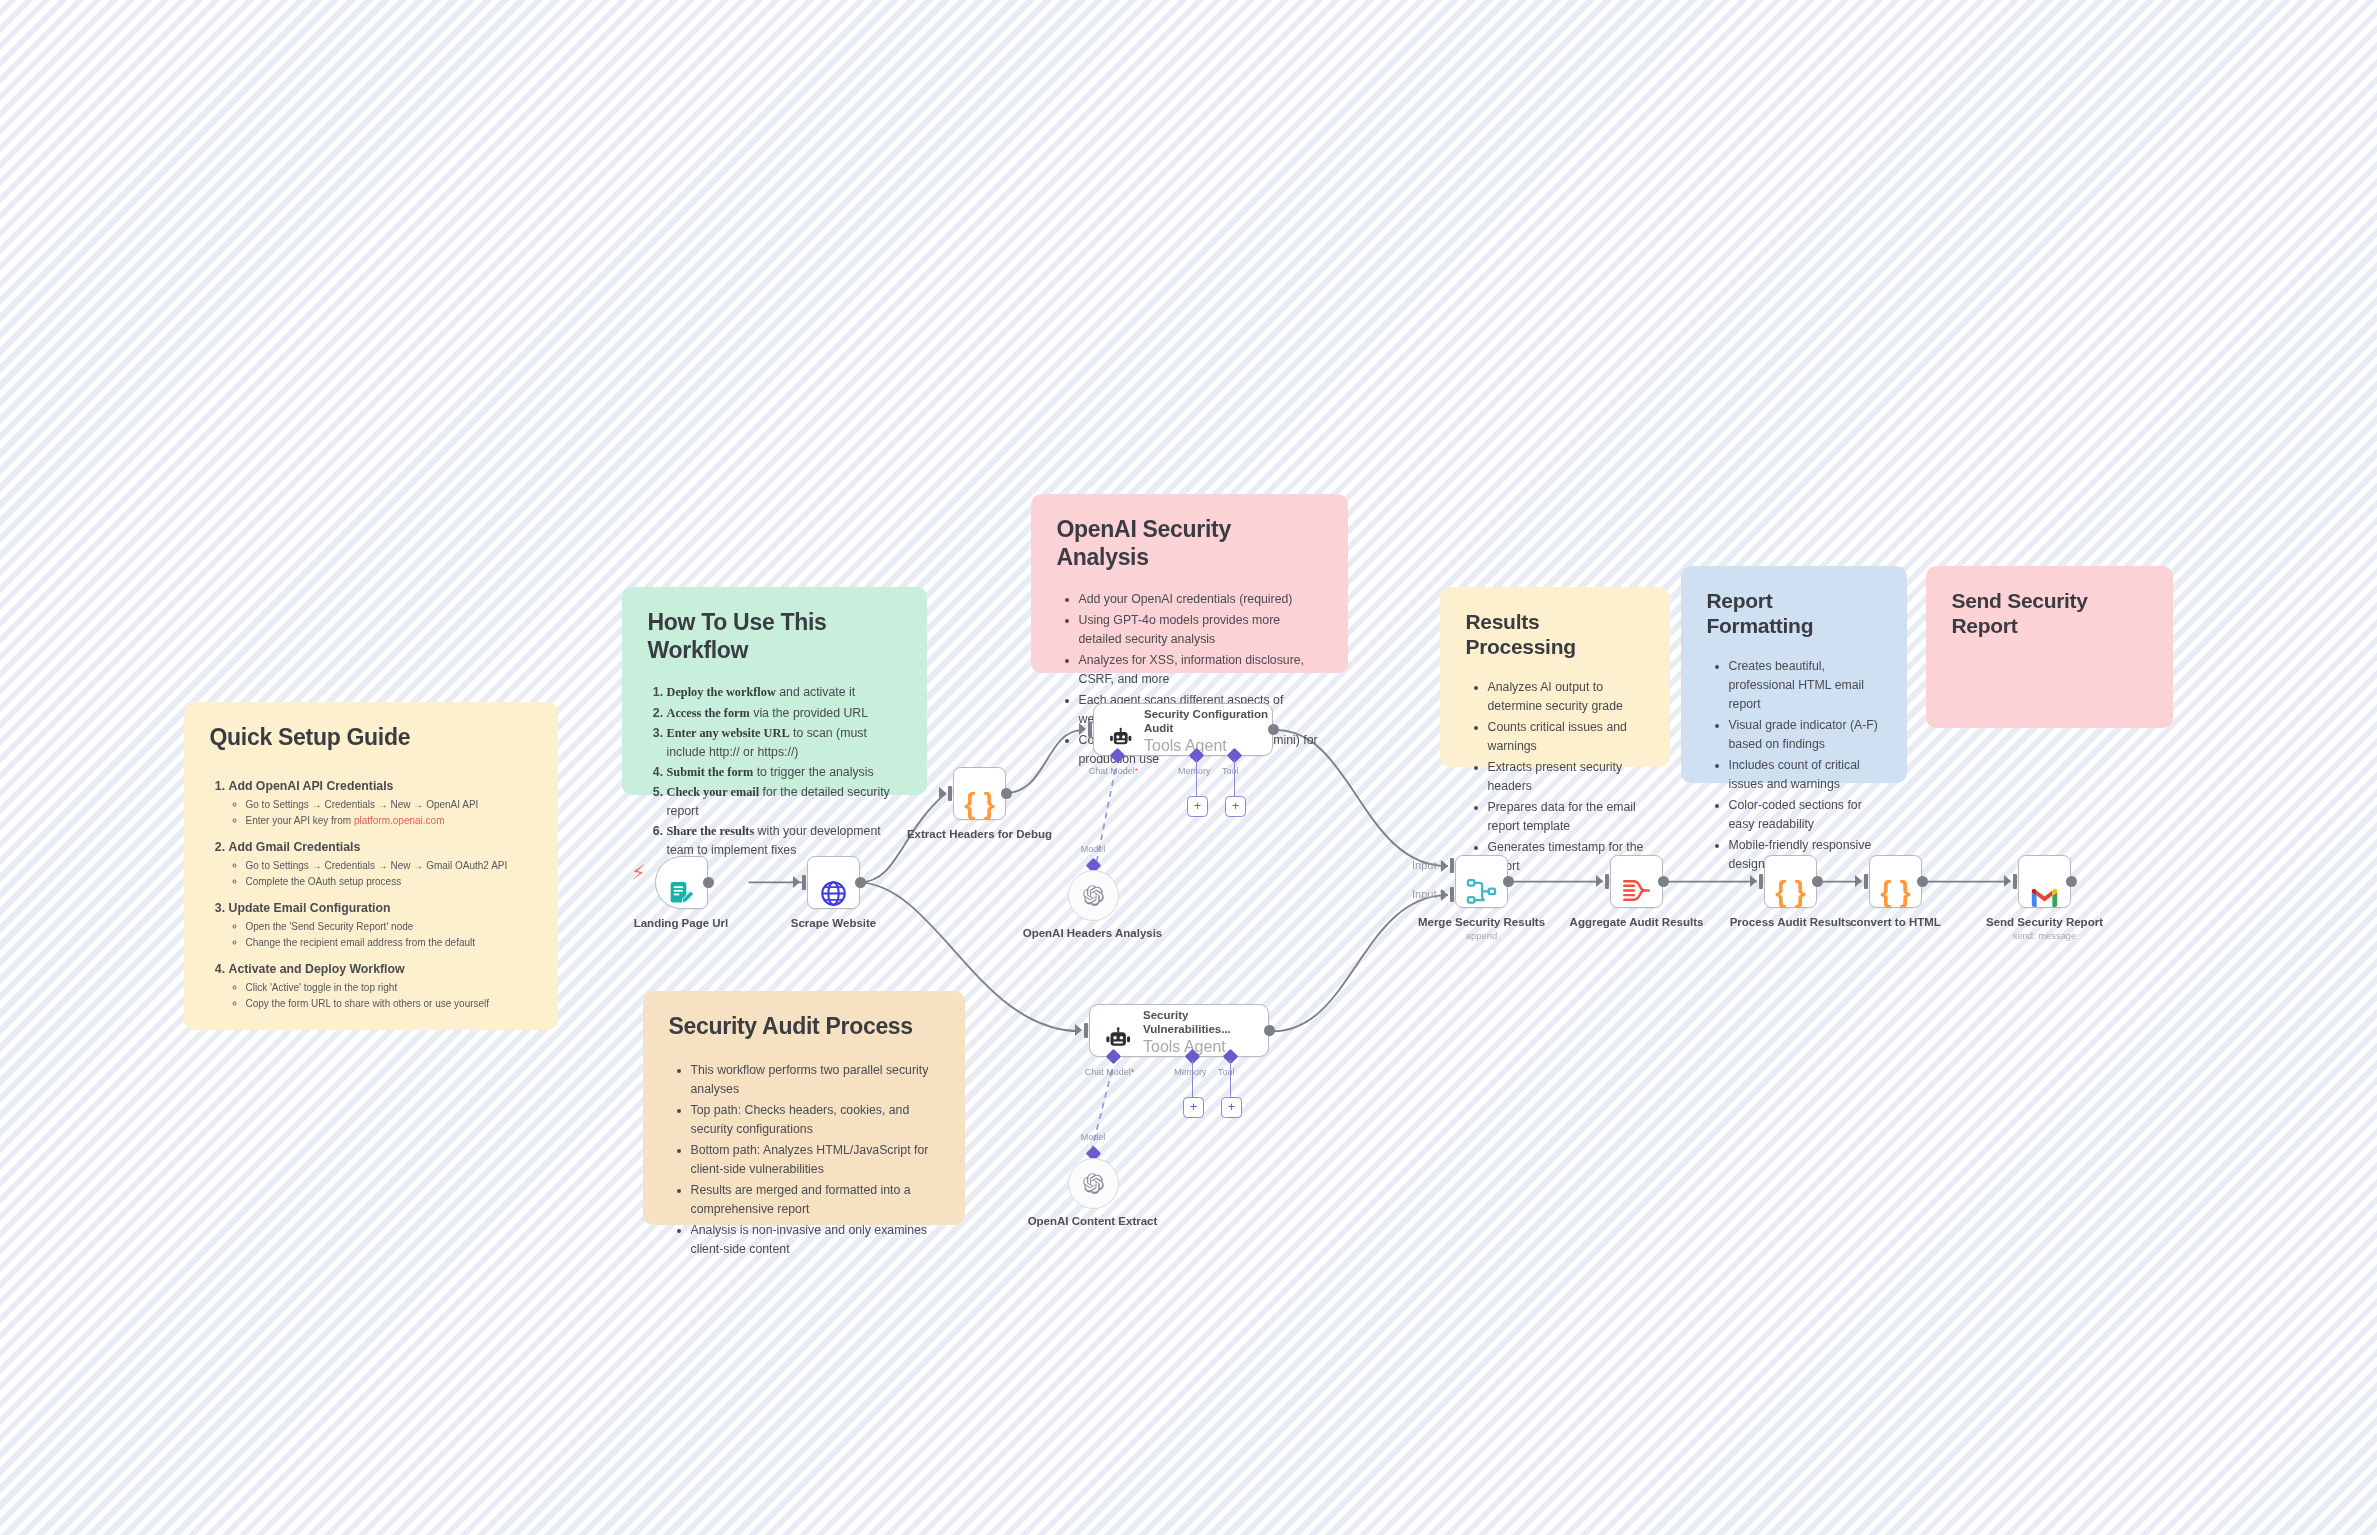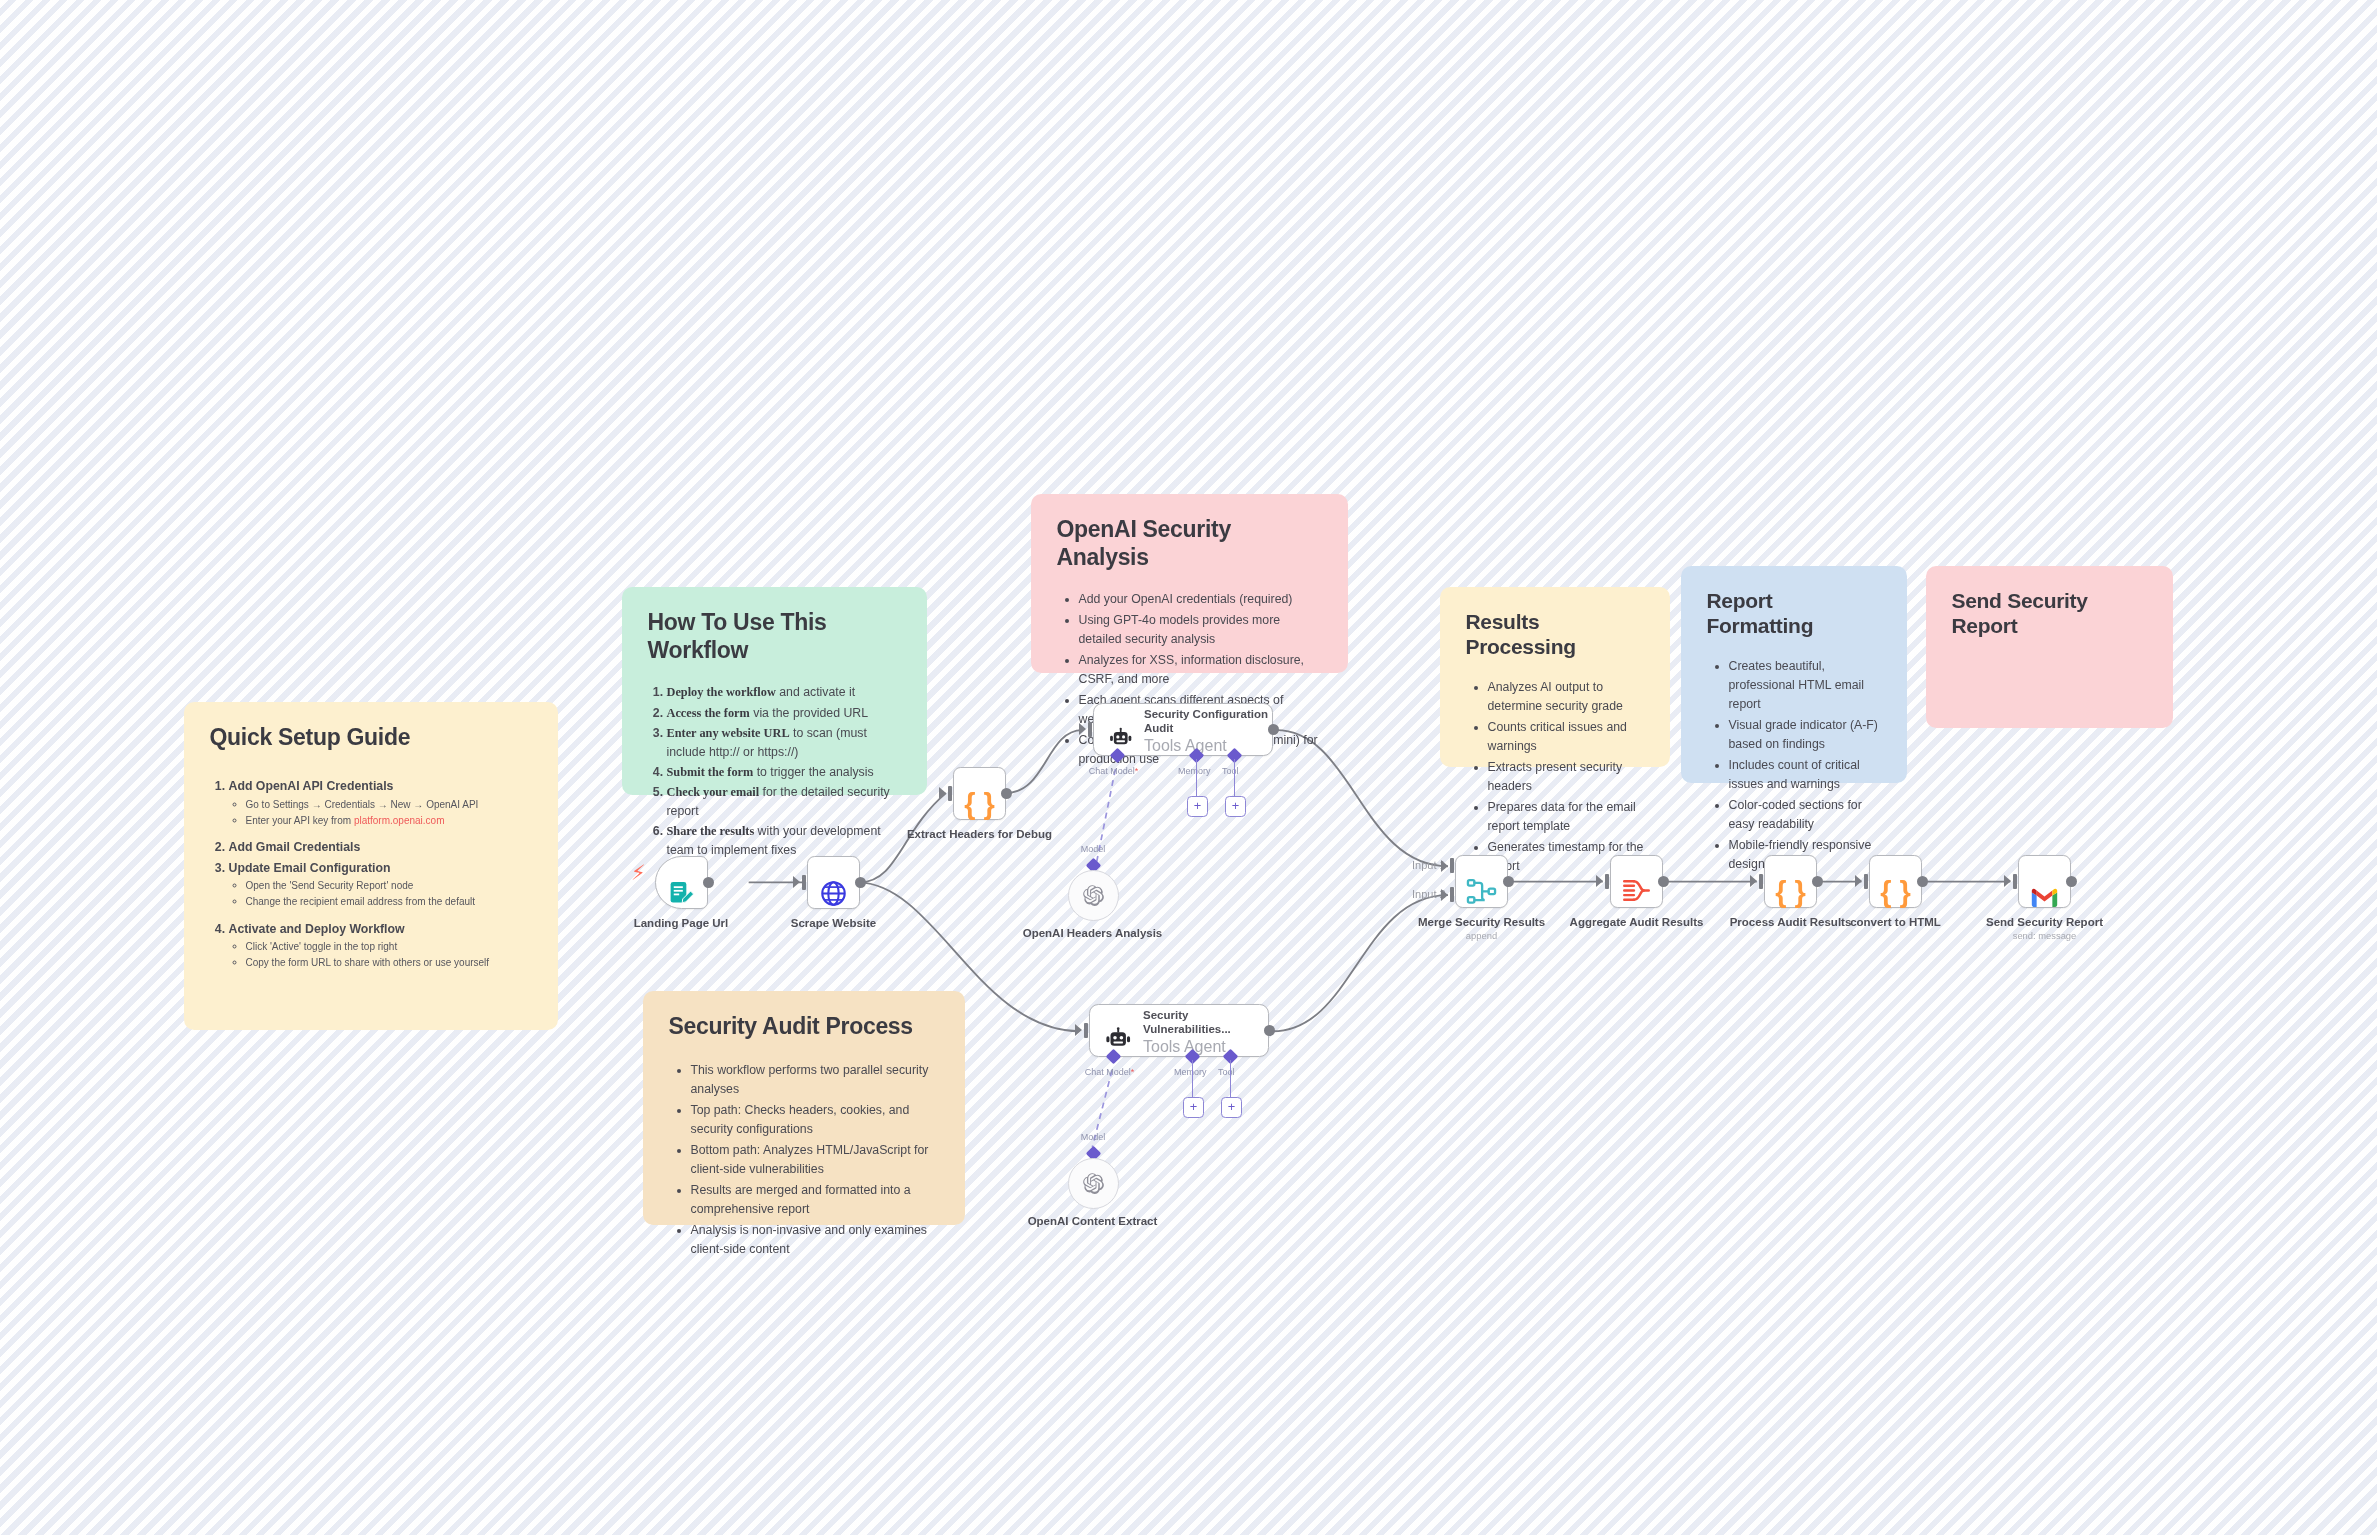--- a/index.html
+++ b/index.html
@@ -111,20 +111,24 @@
     <ol>
       <li>
         <span>Add OpenAI API Credentials</span>
         <ul class="sub">
           <li>Go to Settings → Credentials → New → OpenAI API</li>
           <li>Enter your API key from <span class="lnk">platform.openai.com</span></li>
         </ul>
       </li>
       <li>
         <span>Add Gmail Credentials</span>
+        <ul class="sub">
+          <li>Go to Settings → Credentials → New → Gmail OAuth2 API</li>
+          <li>Complete the OAuth setup process</li>
+        </ul>
       </li>
       <li>
         <span>Update Email Configuration</span>
         <ul class="sub">
           <li>Open the 'Send Security Report' node</li>
           <li>Change the recipient email address from the default</li>
         </ul>
       </li>
       <li>
         <span>Activate and Deploy Workflow</span>

